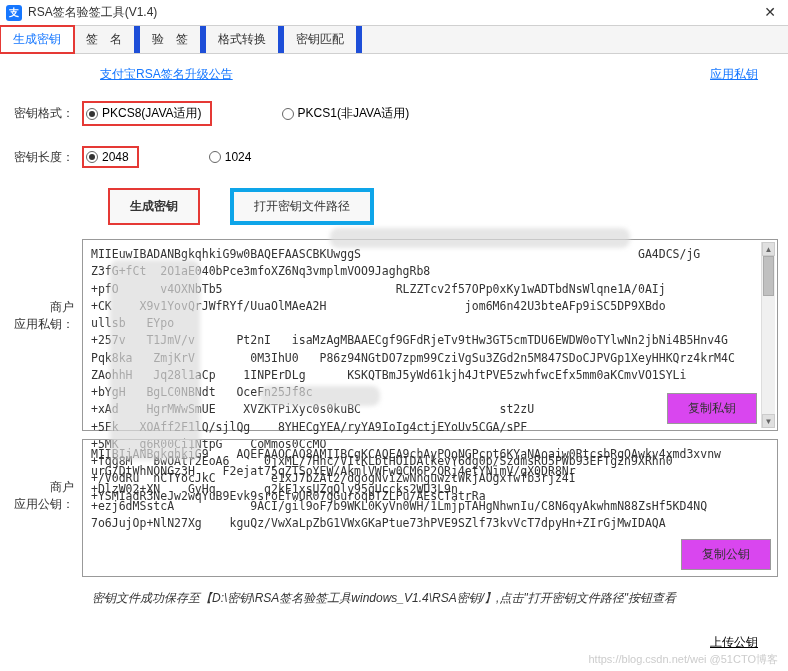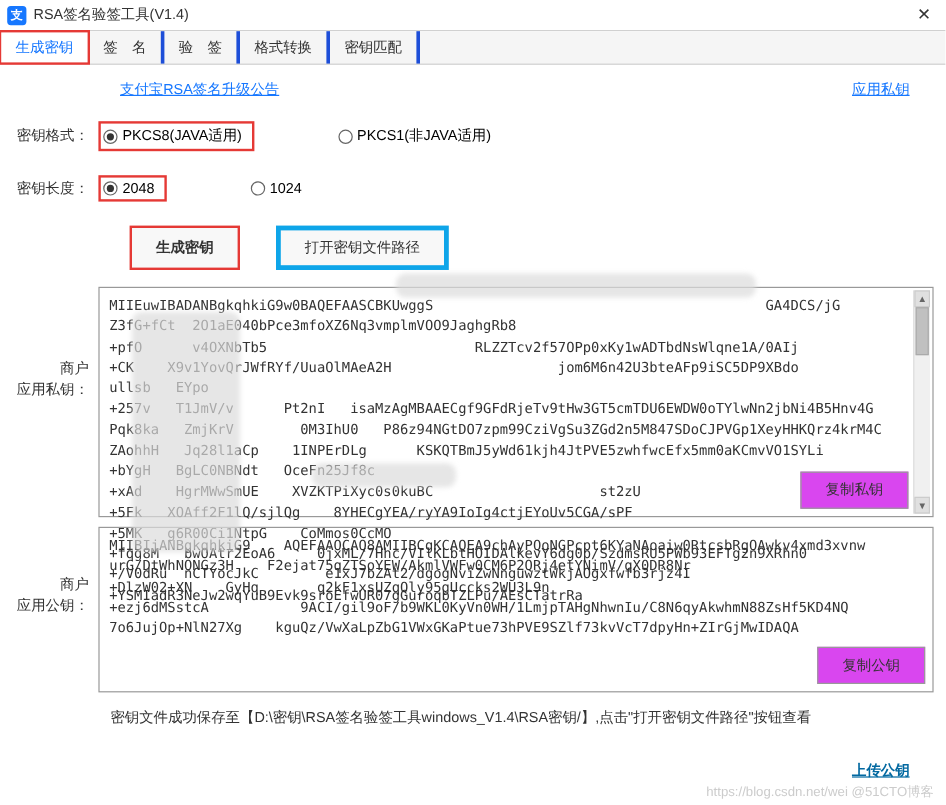--- a/index.html
+++ b/index.html
@@ -4,21 +4,21 @@
   <style>
     * { margin: 0; padding: 0; box-sizing: border-box; font-family: "Microsoft YaHei", SimSun, sans-serif; font-size: 12px; }
     body { width: 788px; height: 671px; background: #fff; position: relative; }
     
     .titlebar { height: 26px; background: #fff; border-bottom: 1px solid #d0d0d0; display: flex; align-items: center; padding: 0 6px; }
     .logo { width: 16px; height: 16px; background: #1677ff; border-radius: 3px; margin-right: 6px; display: flex; align-items: center; justify-content: center; color: #fff; font-size: 10px; font-weight: bold; }
     .title-text { flex: 1; color: #333; }
     .close-btn { width: 24px; height: 20px; text-align: center; line-height: 18px; font-size: 14px; color: #333; cursor: pointer; }
     
     .tabs { height: 28px; background: #f5f5f5; border-bottom: 1px solid #d0d0d0; display: flex; align-items: stretch; }
-    .tab { padding: 0 12px; display: flex; align-items: center; color: #333; cursor: pointer; border-right: 3px solid #1d4ed8; }
+    .tab { padding: 0 12px; display: flex; align-items: center; color: #333; cursor: pointer; border-right: 6px solid #1d4ed8; }
     .tab.active { background: #fff; color: #1677ff; }
     .redbox { border: 2px solid #e53935; }
     .tab.redbox { border: 2px solid #e53935; margin: -1px; }
     
     .link-row { padding: 12px 0 8px 100px; display: flex; }
     .link-blue { color: #1677ff; text-decoration: underline; cursor: pointer; }
     .link-right { position: absolute; right: 30px; }
     
     .form-row { display: flex; align-items: center; padding: 10px 0 10px 10px; }
     .form-label { width: 72px; color: #333; text-align: right; padding-right: 8px; }
@@ -37,22 +37,22 @@
     .key-label.short { padding-top: 40px; }
     .key-box { flex: 1; border: 1px solid #999; position: relative; padding: 6px 8px; }
     .key-text { font-family: "Consolas", monospace; font-size: 11.5px; color: #333; word-break: break-all; line-height: 1.5; white-space: pre-wrap; overflow: hidden; }
     .key-box.tall { height: 192px; }
     .key-box.short { height: 138px; }
     .copy-btn { position: absolute; right: 6px; bottom: 6px; padding: 6px 20px; border: 1px solid #999; background: #d946ef; cursor: pointer; color: #333; }
     .scrollbar { position: absolute; right: 2px; top: 2px; bottom: 2px; width: 14px; background: #f0f0f0; border-left: 1px solid #ddd; }
     .scroll-arrow { height: 14px; background: #e0e0e0; border: 1px solid #ccc; display:flex; align-items:center; justify-content:center; font-size:8px; color:#666;}
     .scroll-thumb { position: absolute; top: 14px; left: 1px; right: 1px; height: 40px; background: #c0c0c0; border: 1px solid #aaa; }
     
-    .footer-msg { padding: 8px 10px 8px 92px; color: #333; line-height:1.6;}
-    .upload-link { position: absolute; right: 30px; bottom: 20px; color: #0369a1; text-decoration: underline; cursor: pointer; font-weight: bold; }
+    .footer-msg { padding: 8px 10px 8px 92px; color: #333; line-height:1.6;font-style:italic;}
+    .upload-link { position: absolute; right: 30px; bottom: 20px; color: #000000; text-decoration: underline; cursor: pointer; }
     .watermark { position: absolute; right: 10px; bottom: 4px; color: #ccc; font-size: 11px; }
     
     .blur-overlay { position: absolute; background: rgba(220,220,220,0.7); filter: blur(2px); pointer-events: none; border-radius: 8px;}
   </style>
 </head>
 <body>
 
 <div class="titlebar">
   <div class="logo">支</div>
   <div class="title-text">RSA签名验签工具(V1.4)</div>

